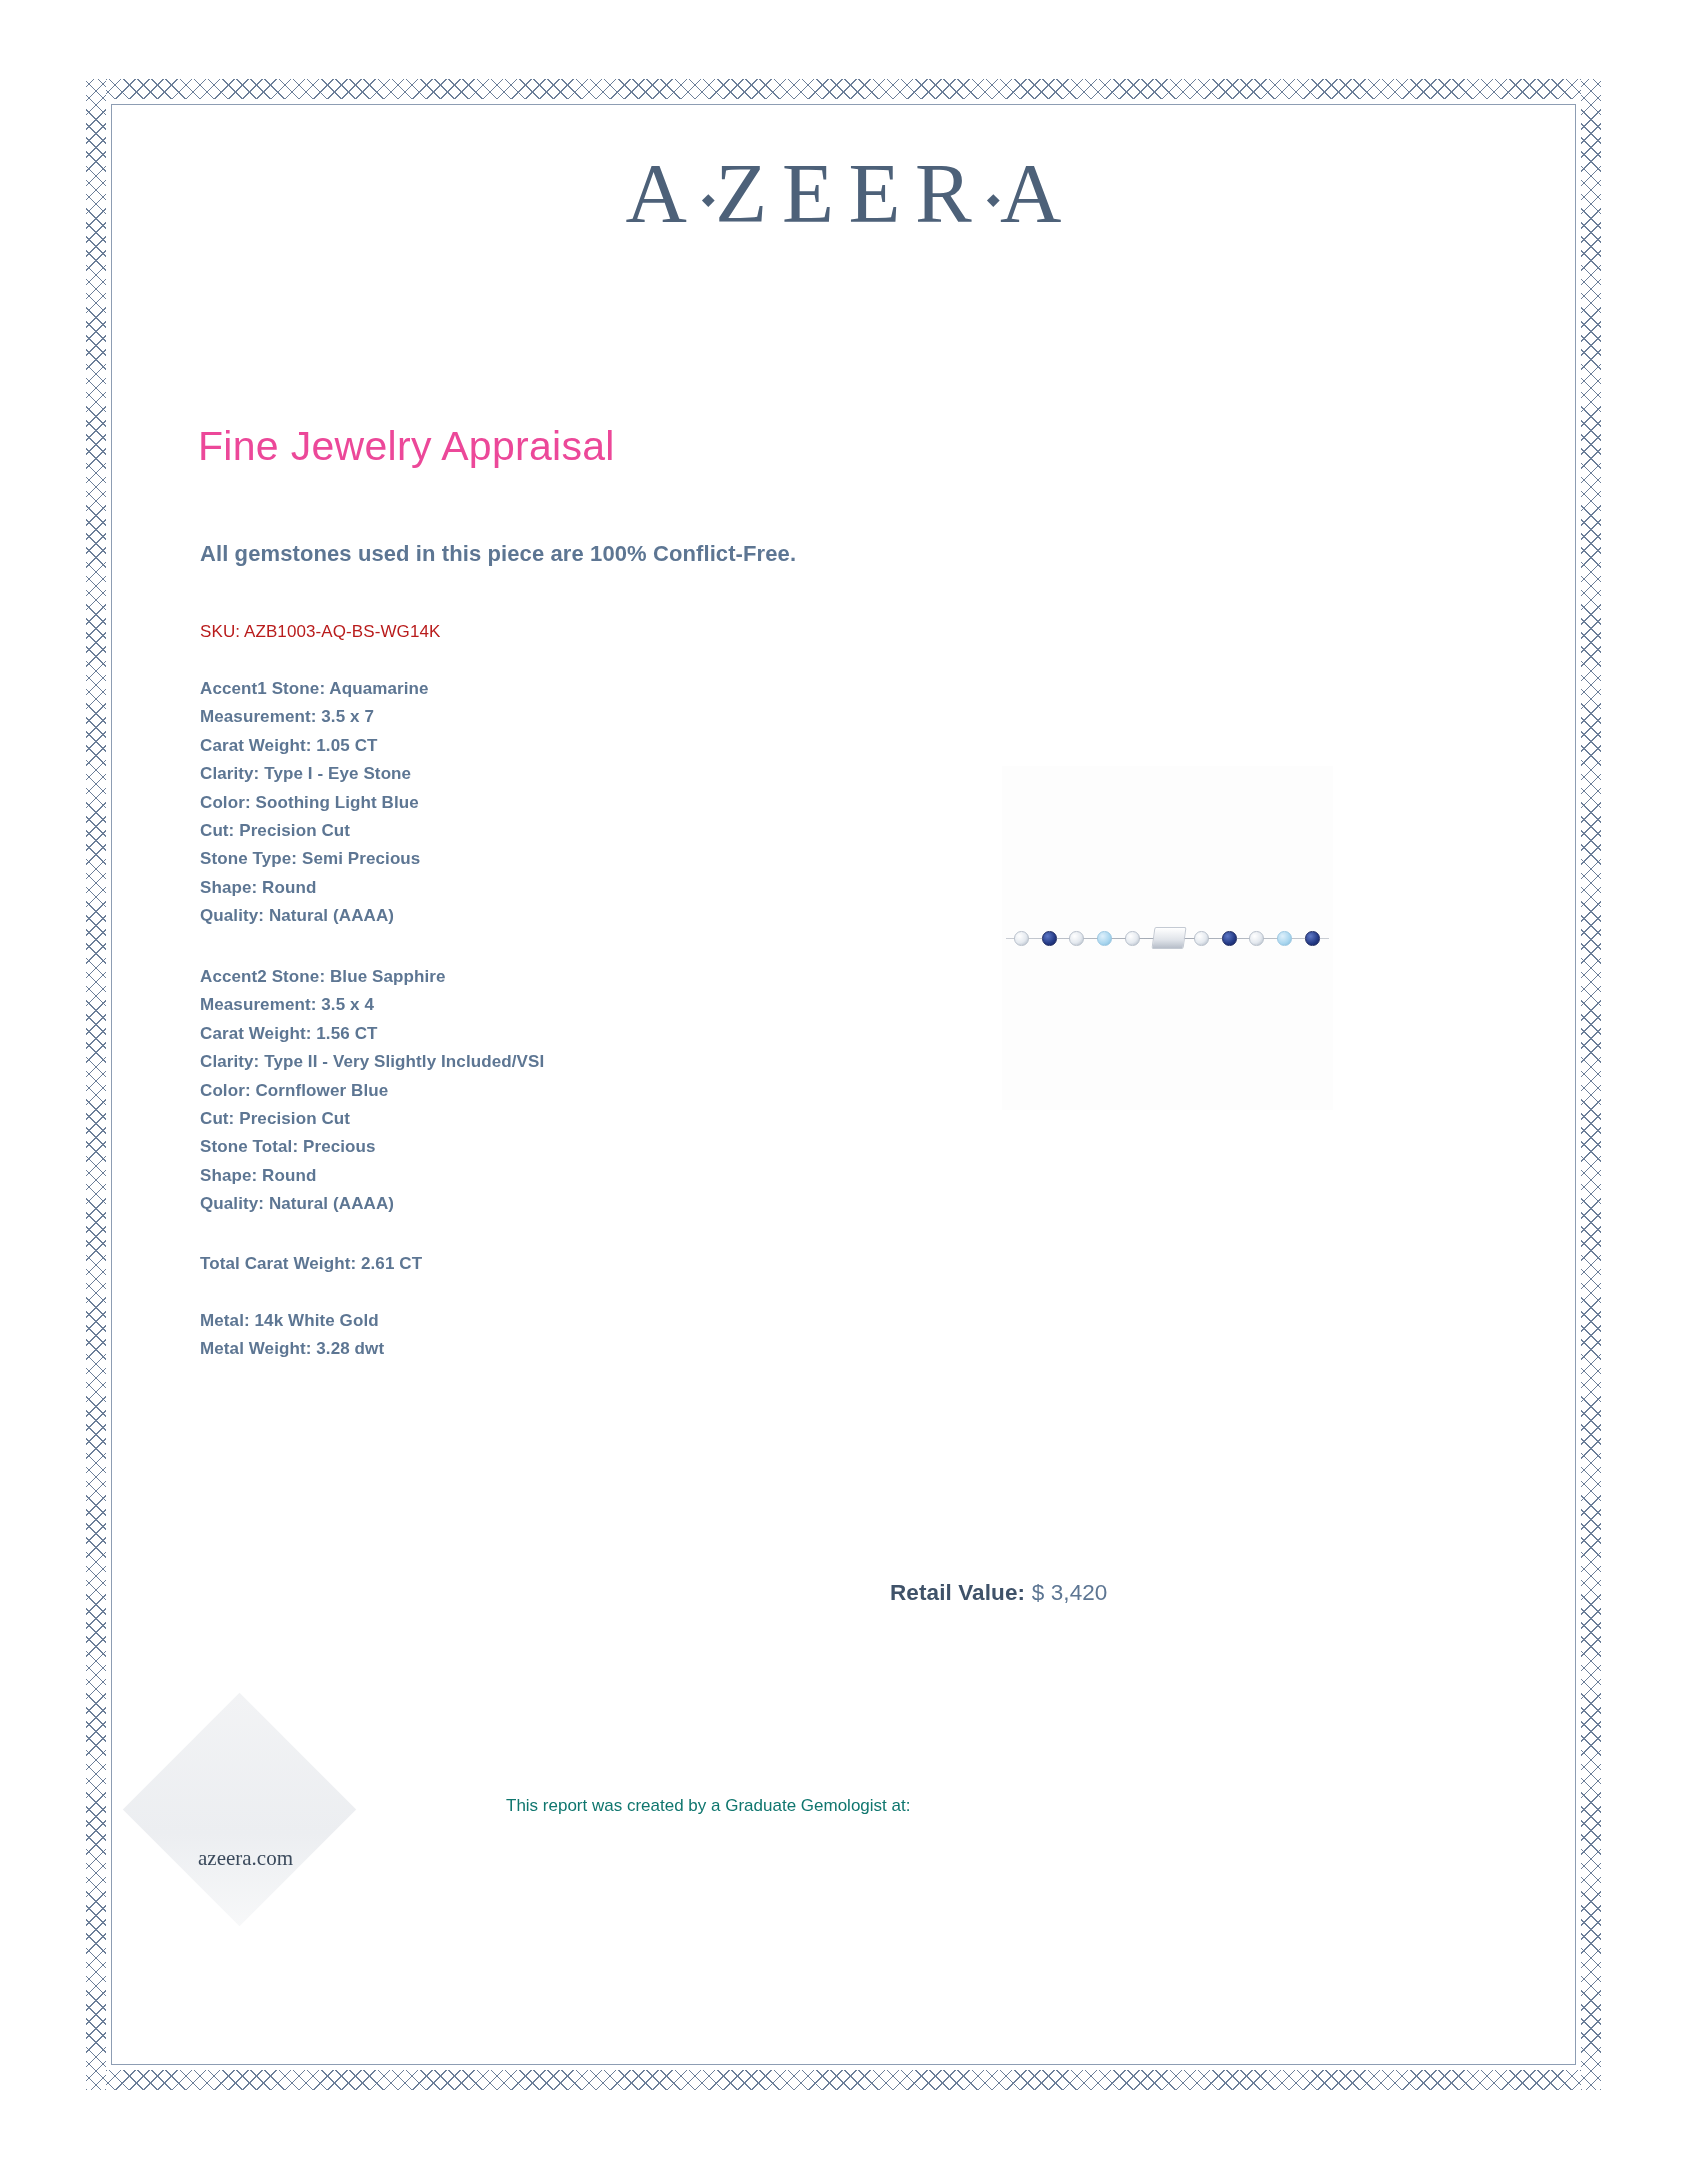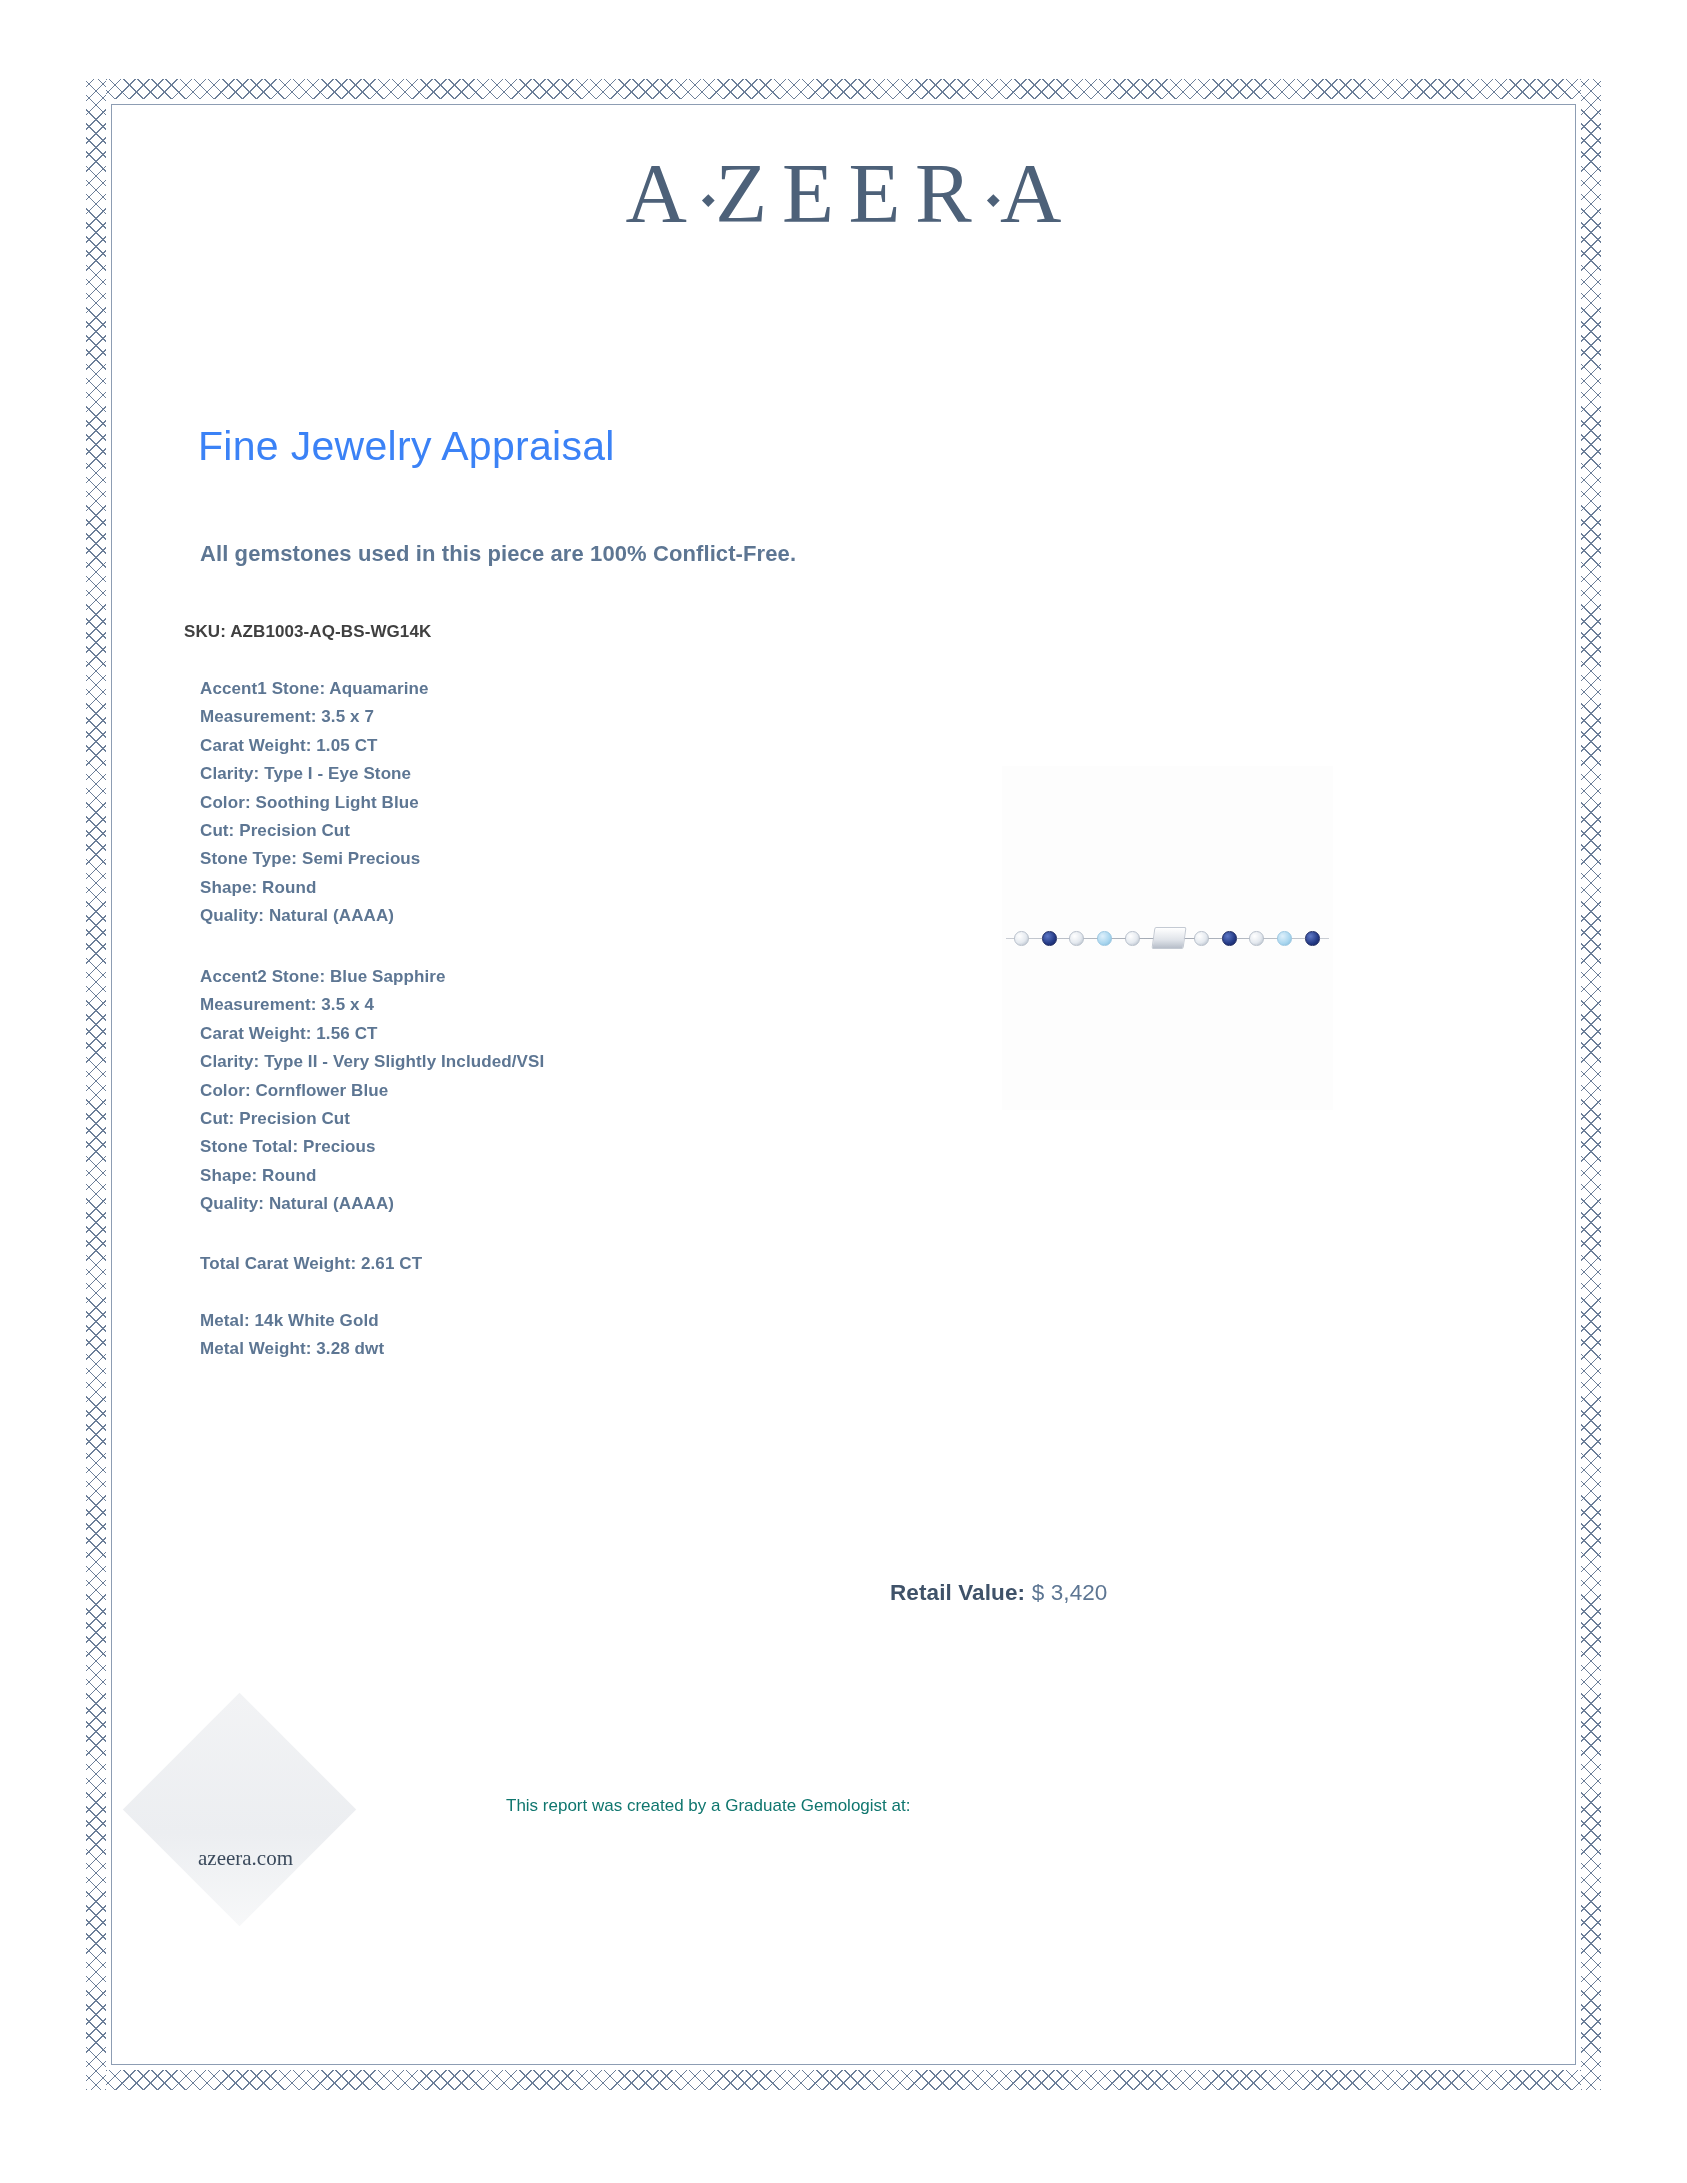--- a/index.html
+++ b/index.html
@@ -77,42 +77,42 @@
     top: -2.6px;
     margin: 0 2.6px;
   }
 
   
   .headline {
     position: absolute;
     left: 198px;
     top: 423px;
     font-size: 41px;
-    color: #3b82f6;
+    color: #ec4899;
     font-weight: 400;
     letter-spacing: 0.3px;
   }
 
   .conflict-line {
     position: absolute;
     left: 200px;
     top: 541px;
     font-size: 22px;
     color: #5d7693;
     font-weight: 700;
     letter-spacing: 0.1px;
   }
 
   .sku-line {
     position: absolute;
-    left: 184px;
+    left: 200px;
     top: 622px;
     font-size: 17px;
-    color: #404040;
-    font-weight: 700;
+    color: #b91c1c;
+    font-weight: 400;
     letter-spacing: 0.1px;
   }
 
   .spec-block {
     position: absolute;
     left: 200px;
     font-size: 17px;
     color: #5d7693;
     font-weight: 700;
     line-height: 28.4px;

